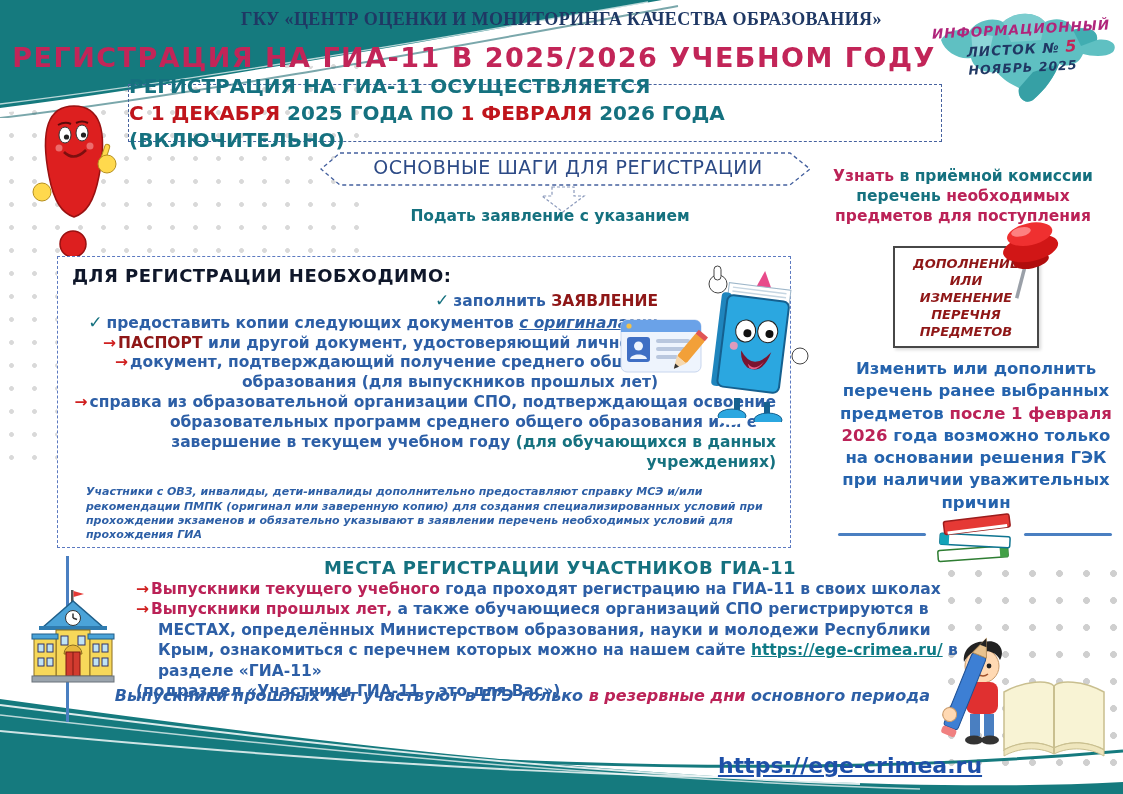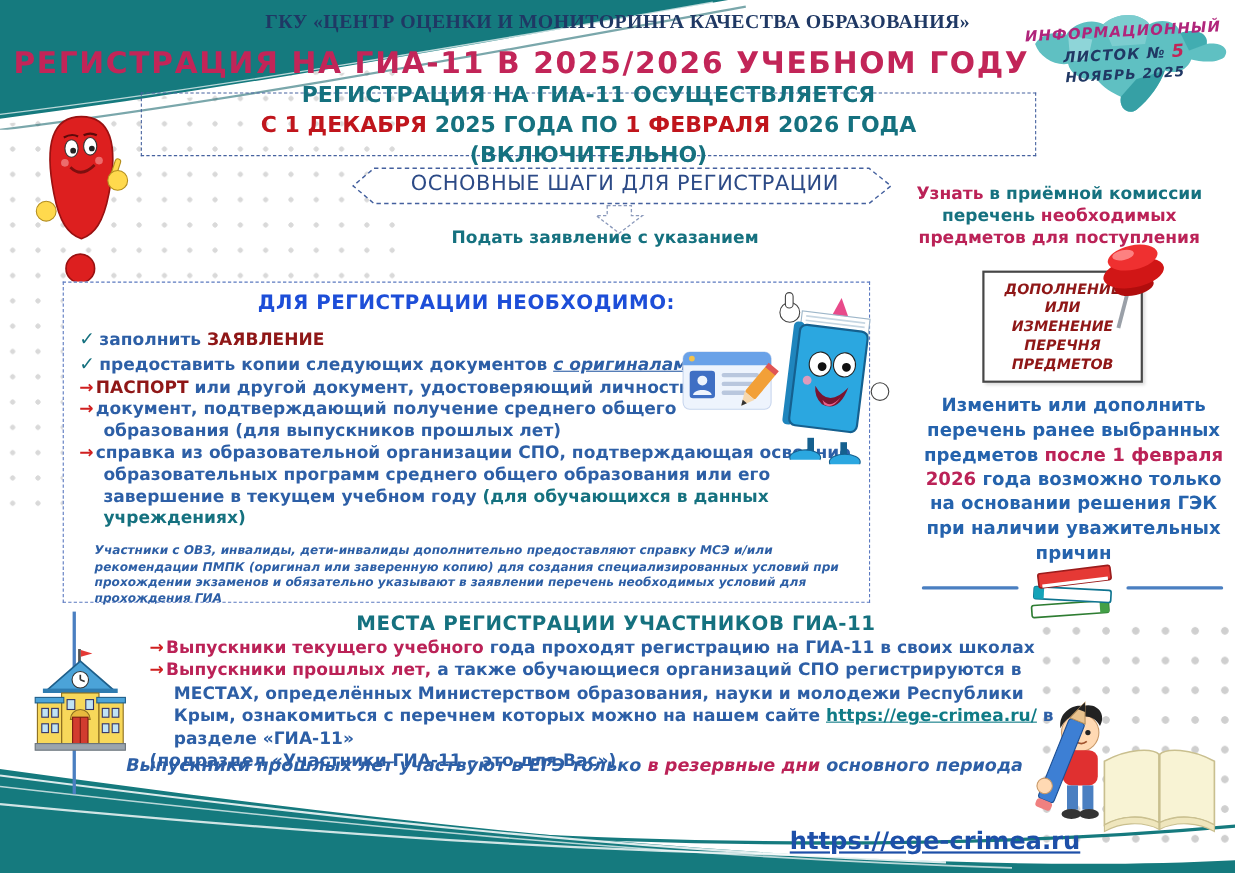--- a/index.html
+++ b/index.html
@@ -16,31 +16,31 @@
               font-weight:bold;font-size:18px;color:#1f3864;letter-spacing:.4px;}
   .page-title{left:0;right:175px;top:42px;text-align:center;font-size:27px;font-weight:bold;
               color:#c22558;letter-spacing:1.5px;}
   .listok{right:6px;top:20px;width:190px;text-align:center;transform:rotate(-3deg);
           font-weight:bold;font-style:italic;line-height:1.35;z-index:4;}
   .listok .l1{color:#b0257b;font-size:13.5px;letter-spacing:1px;}
   .listok .l2{color:#203864;font-size:13.5px;letter-spacing:1px;}
   .listok .l2 .num{color:#c22558;font-size:16px;}
   .listok .l3{color:#203864;font-size:12.5px;letter-spacing:1px;}
   .period-box{left:128px;top:84px;width:812px;height:56px;border:1.5px dashed #46629f;
-              display:flex;flex-direction:column;justify-content:center;text-align:center;
+              display:flex;flex-direction:column;justify-content:center;
               font-weight:bold;font-size:20px;line-height:1.35;}
   .red{color:#c0151c;}
   .step{font-weight:bold;font-size:15.5px;line-height:1.3;text-align:center;}
   .banner-text{left:348px;top:156px;width:440px;text-align:center;font-size:19px;
                color:#2c4a86;letter-spacing:.5px;z-index:2;}
   .reqbox{left:57px;top:256px;width:734px;height:292px;border:1px dashed #5b79c0;background:#fff;
           box-sizing:border-box;padding:6px 14px;z-index:2;}
-  .req-title{text-align:center;color:#1d4ed8;font-size:18px;font-weight:600;letter-spacing:.5px;margin:2px 0 13px;}
+  .req-title{color:#0f172a;font-size:18px;font-weight:600;letter-spacing:.5px;margin:2px 0 4px;}
   .req-rows div.item{font-size:15.5px;font-weight:bold;color:#2d5fa6;line-height:1.28;
-                     padding-left:22px;text-indent:-22px;}
+                     padding-left:22px;text-indent:-22px;text-align:right;}
   .gl-check{color:#15717f;margin-right:4px;font-size:17px;}
   .gl-arrow{color:#d02020;margin-right:2px;}
   .u-ital{font-style:italic;text-decoration:underline;}
   .ovz{margin:13px 0 11px 14px;width:700px;font-size:11px;font-weight:bold;font-style:italic;
        color:#2d5fa6;line-height:1.3;}
   .pin-card{left:893px;top:246px;width:146px;height:102px;border:2px solid #474747;background:#fff;
             box-sizing:border-box;padding-top:8px;text-align:center;font-size:13px;font-weight:bold;
             font-style:italic;color:#8f1717;line-height:1.3;white-space:pre-line;z-index:2;
             box-shadow:2px 2px 3px rgba(0,0,0,.15);}
   .change-note{left:838px;top:358px;width:276px;text-align:center;font-weight:bold;font-size:16.5px;

